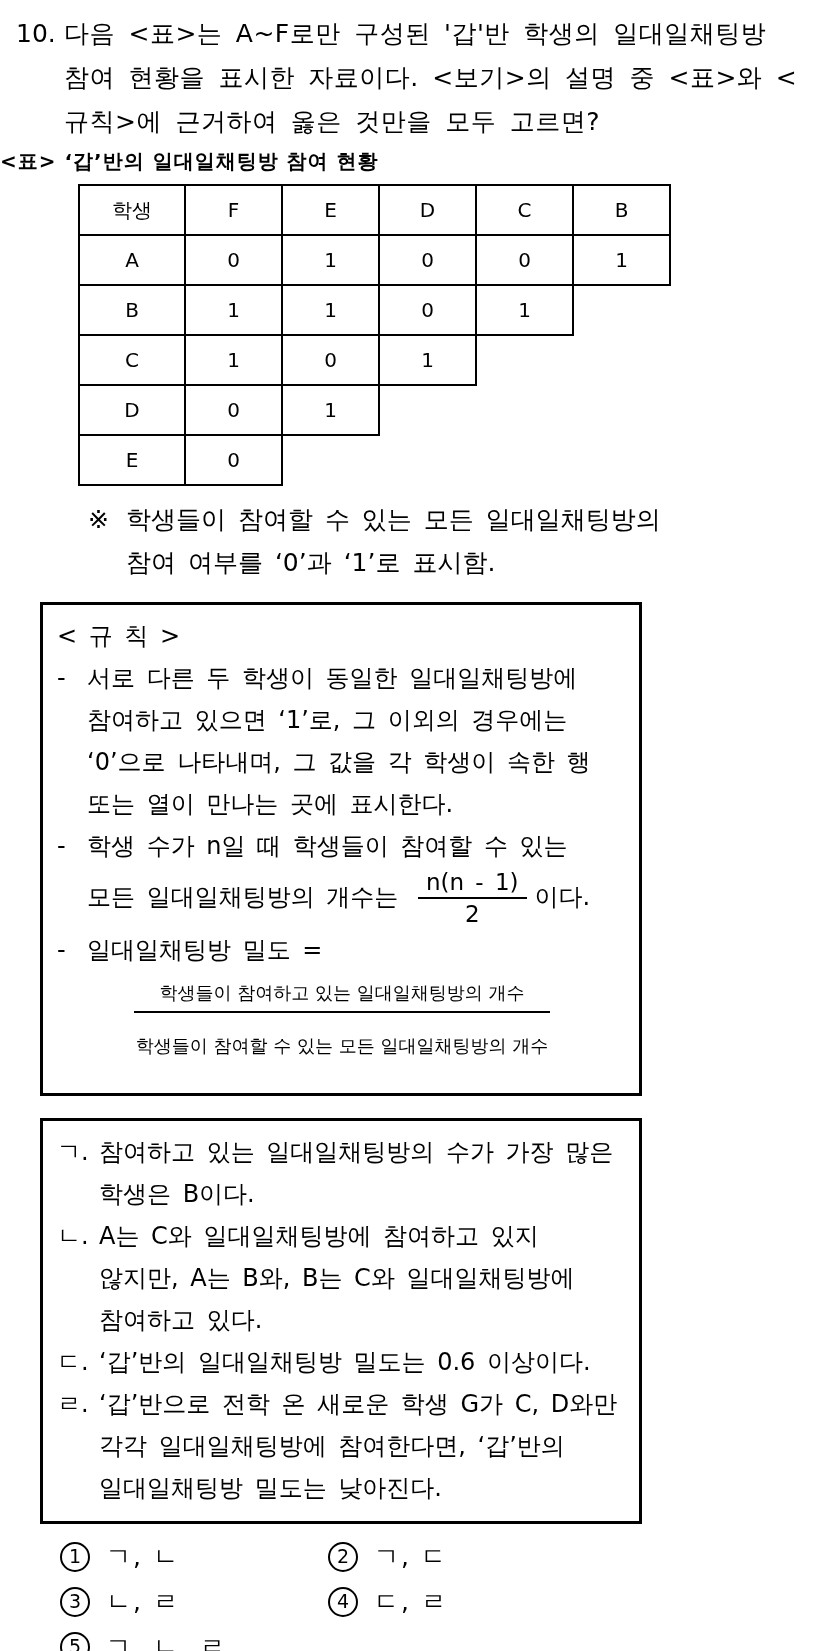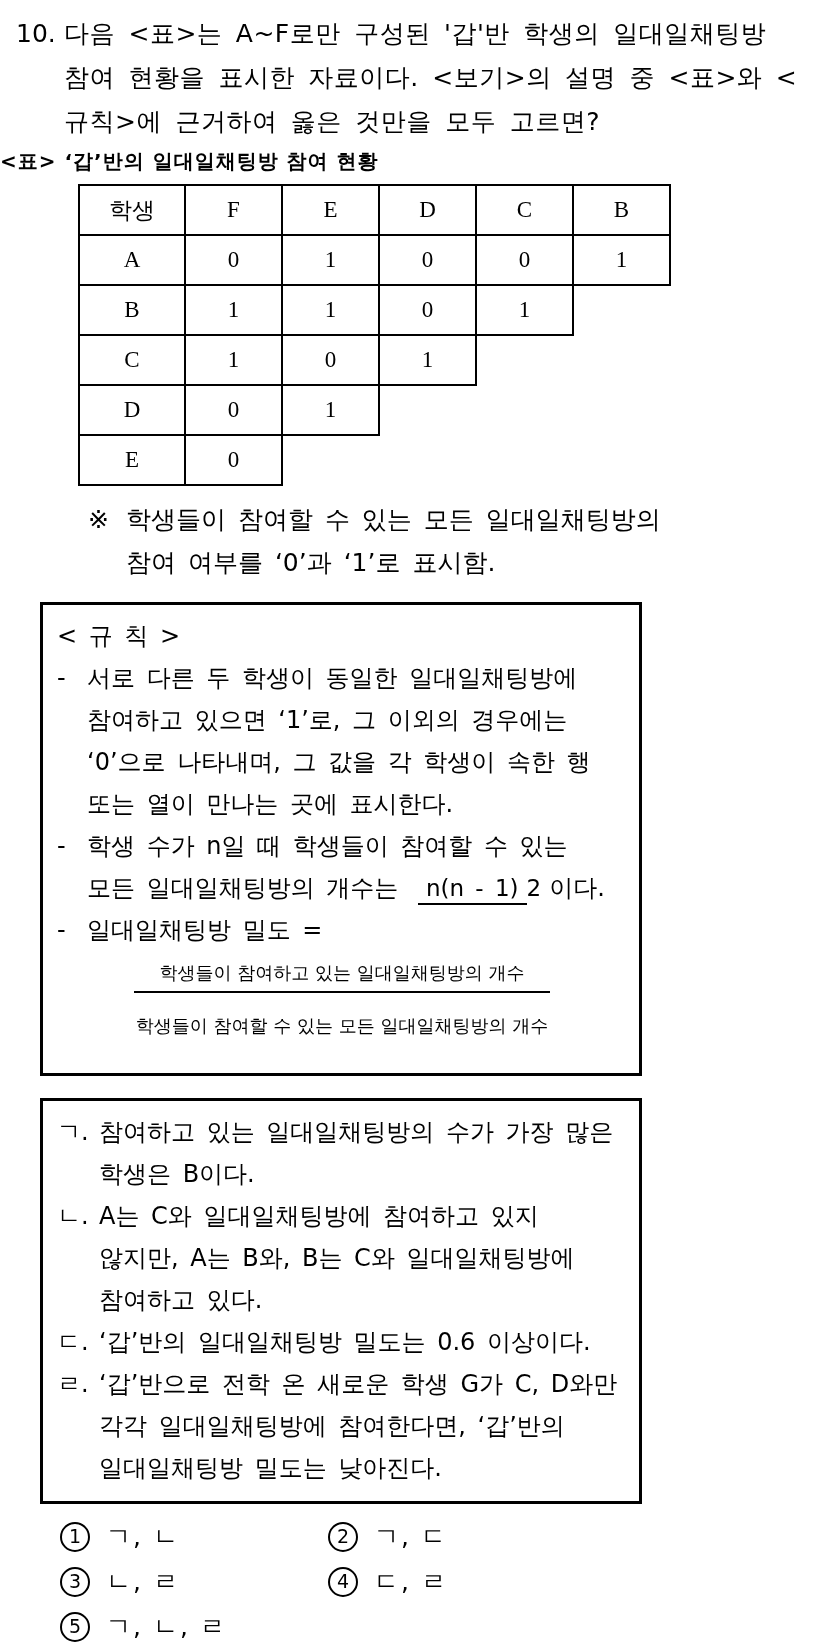--- a/index.html
+++ b/index.html
@@ -14,37 +14,37 @@
   .q-num { width:48px; flex:none; }
   .q-text { width:746px; word-break:keep-all; word-spacing:5px; letter-spacing:0.5px; }
   
   .table-title { width:690px; font-weight:bold; font-size:20px;
                  margin-top:4px; letter-spacing:1px; }
   .ptable { margin:9px 0 0 78px; }
   .trow { display:flex; }
   .trow + .trow { margin-top:-2px; }
   .tcell { width:99px; height:52px; border:2px solid #000;
            display:flex; align-items:center; justify-content:center;
-           font-size:23px; margin-left:-2px; background:#fff;font-family:Liberation Serif, serif; }
+           font-size:20px; margin-left:-2px; background:#fff; }
   .tcell:first-child { margin-left:0; width:108px; }
   
   .footnote { display:flex; margin:12px 0 0 88px; font-size:25px; line-height:43px; width:608px; }
   .fn-marker { width:38px; flex:none; }
   .fn-text { flex:1; word-break:keep-all; word-spacing:4px; }
   
   .rules-box, .bogi-box { width:602px; margin-left:40px; border:3px solid #000;
                           padding:10px 12px 12px 14px; font-size:24px; line-height:42px; }
   .rules-box { margin-top:18px; }
   .bogi-box  { margin-top:22px; }
   .box-title { letter-spacing:2px; }
   .rule-item { display:flex; }
   .rule-dash { width:30px; flex:none; }
   .rule-text { flex:1; word-break:keep-all; word-spacing:4px; }
   
-  .frac { display:inline-flex; flex-direction:row; vertical-align:middle;
+  .frac { display:inline-flex; flex-direction:column; vertical-align:middle;
           text-align:center; margin:0 8px; line-height:30px; font-size:23px; }
   .frac-num { border-bottom:2px solid #000; padding:0 8px; }
   
   .bigfrac { display:table; margin:4px auto 2px auto; text-align:center;
              font-size:18px; line-height:36px; }
   .bigfrac-num { border-bottom:2px solid #000; padding:0 6px; }
   .bigfrac-den { padding:15px 2px; }
   
   .bogi-item { display:flex; }
   .bogi-marker { width:42px; flex:none; }

